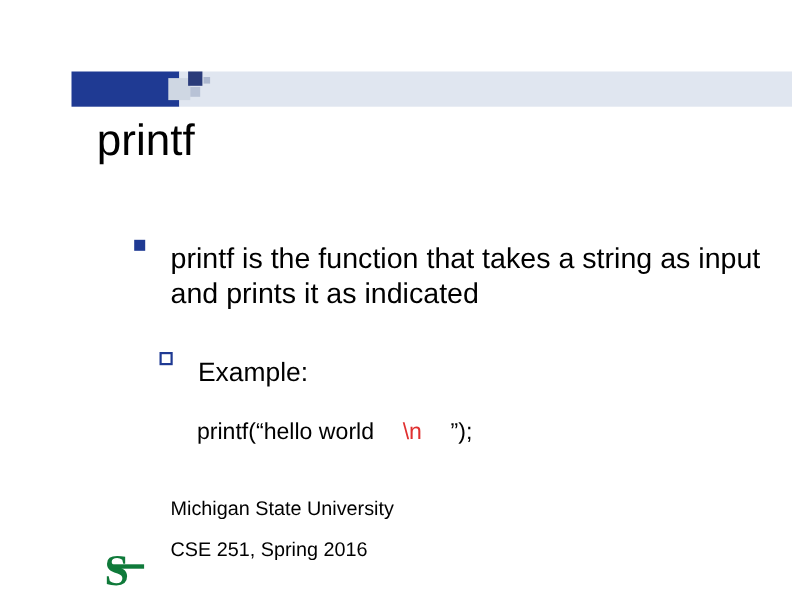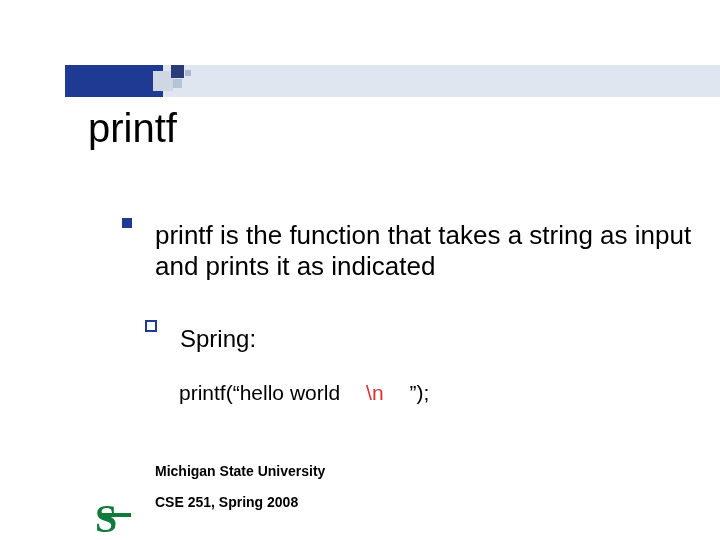--- a/index.html
+++ b/index.html
@@ -15,21 +15,21 @@
   .sq4 { top: 5px; left: 120px; width: 6px; height: 6px; background: #aeb9d0; }
   .title { position: absolute; top: 54px; left: 36px; font-size: 40px; }
   .body { position: absolute; top: 142px; left: 44px; width: 640px; font-size: 26px; line-height: 1.18; }
   .bullet { display: flex; margin-bottom: 4px; }
   .bullet .mark { flex: 0 0 auto; width: 10px; height: 10px; background: #1f3a93; margin-top: 11px; margin-right: 10px; }
   .bullet .txt { flex: 1 1 auto; }
   .sub { margin-left: 36px; margin-top: 18px; font-size: 24px; display: flex; }
   .sub .mark2 { flex: 0 0 auto; width: 12px; height: 12px; border: 2px solid #1f3a93; margin-top: 8px; margin-right: 10px; }
   .example-code { margin-left: 70px; margin-top: 14px; font-size: 21px; }
   .newline { color: #e03030; }
-  .footer { position: absolute; left: 90px; bottom: 42px; font-size: 14px; font-weight: bold; line-height: 1.3; }
+  .footer { position: absolute; left: 90px; bottom: 42px; font-size: 18px; font-weight: normal; line-height: 1.3; }
   .logo { position: absolute; left: 30px; bottom: 36px; width: 40px; height: 44px; }
   .logo .s { font-family: Georgia, 'Times New Roman', serif; font-weight: bold; font-size: 40px; color: #0f7a3a; line-height: 40px; display: block; text-align: center; }
   .logo .ul { position: absolute; left: 4px; bottom: 0; width: 32px; height: 4px; background: #0f7a3a; }
 </style>
 </head>
 <body>
 
 <div class="slide">
 
   <div class="topbar">
@@ -44,31 +44,31 @@
   <div class="title">printf</div>
 
   <div class="body">
     <div class="bullet">
       <div class="mark"></div>
       <div class="txt">printf is the function that takes a string as input and prints it as indicated</div>
     </div>
 
     <div class="sub">
       <div class="mark2"></div>
-      <div>Spring:</div>
+      <div>Example:</div>
     </div>
 
     <div class="example-code">
       <span>printf(“hello world</span><span class="newline">\n</span><span>”);</span>
     </div>
   </div>
 
   <div class="logo">
     <span class="s">S</span>
     <div class="ul"></div>
   </div>
 
   <div class="footer">
     <div>Michigan State University</div>
-    <div>CSE 251, Spring 2008</div>
+    <div>CSE 251, Spring 2016</div>
   </div>
 
 </div>
 
 </body></html>

